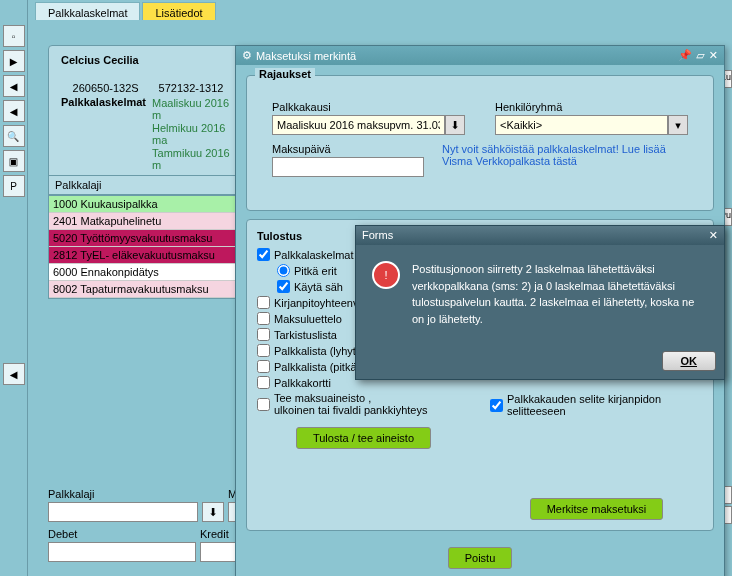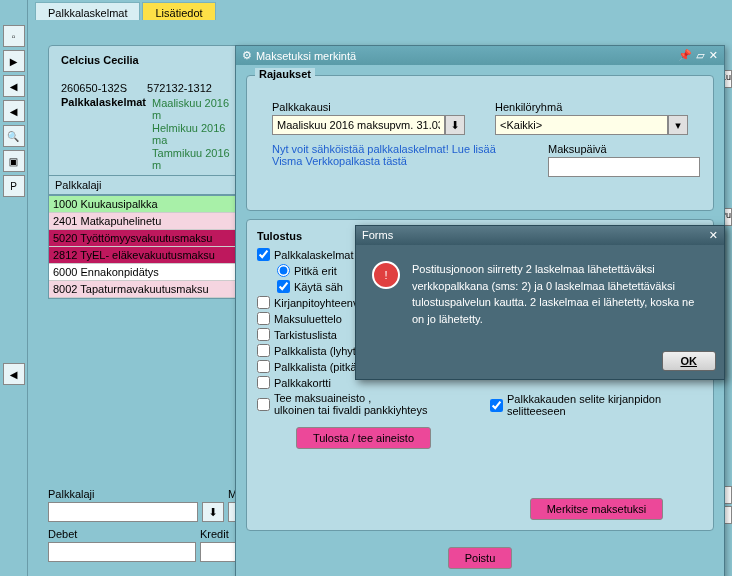--- a/index.html
+++ b/index.html
@@ -9,21 +9,21 @@
 .top-tab { background: #d8eef3; padding: 4px 12px; border: 1px solid #7ab1bd; border-bottom: none; cursor: pointer; }
 .top-tab.active { background: #fde047; }
 
 .left-toolbar { position: absolute; left: 0; top: 0; bottom: 0; width: 28px; background: #8cc5d1; border-right: 1px solid #6a9ba8; padding-top: 22px; }
 .tb-btn { width: 22px; height: 22px; margin: 3px auto; background: #e8f4f7; border: 1px solid #888; display: flex; align-items: center; justify-content: center; cursor: pointer; font-size: 10px; }
 
 .main-area { position: absolute; left: 28px; top: 20px; right: 0; bottom: 0; background: #8cc5d1; padding: 8px; }
 
 .person-panel { background: #b8dce5; border: 1px solid #6a9ba8; border-radius: 4px; padding: 8px 12px; margin-bottom: 8px; width: 200px; position: absolute; left: 20px; top: 25px; }
 .person-name { font-weight: bold; margin-bottom: 16px; }
-.person-row { display: flex; gap: 20px; margin-bottom: 2px; }
+.person-row { display: flex; gap: 20px; margin-bottom: 2px; justify-content: center; }
 .person-label { font-weight: bold; }
 .period-link { color: #2a8040; display: block; margin: 1px 0; }
 
 .palkkalaji-panel { position: absolute; left: 20px; top: 155px; width: 200px; }
 .palkkalaji-header { background: #b8dce5; padding: 3px 6px; border: 1px solid #6a9ba8; }
 .palkkalaji-list { border: 1px solid #6a9ba8; }
 .pl-row { padding: 2px 4px; border-bottom: 1px solid #ccc; font-size: 11px; }
 .pl-green { background: #a8f0a8; }
 .pl-pink { background: #f5d5e0; }
 .pl-yellow { background: #be185d; }
@@ -52,21 +52,21 @@
 .rj-input { flex: 1; padding: 2px 4px; border: 1px solid #888; background: #ffffe8; height: 20px; }
 .rj-btn { width: 20px; height: 20px; background: #e0e0e0; border: 1px solid #888; }
 
 .link-text { color: #2060d0; }
 
 .tulostus-panel { background: #b8dce5; border: 1px solid #6a9ba8; border-radius: 4px; padding: 10px; display: flex; gap: 20px; }
 .tulostus-col { flex: 1; }
 .tulostus-header { font-weight: bold; margin-bottom: 6px; }
 .checkbox-row { display: flex; align-items: center; gap: 4px; margin: 3px 0; }
 .sub-row { margin-left: 20px; }
-.action-btn { padding: 4px 16px; background: #ec4899; border: 1px solid #888; border-radius: 3px; cursor: pointer; margin-top: 8px; }
+.action-btn { padding: 4px 16px; background: #84cc16; border: 1px solid #888; border-radius: 3px; cursor: pointer; margin-top: 8px; }
 .center { text-align: center; }
 
 .poistu-row { text-align: center; padding: 8px; }
 
 .right-strip { position: absolute; right: 0; top: 70px; width: 14px; }
 .right-cell { height: 18px; background: #fff; border: 1px solid #888; margin-bottom: 30px; font-size: 9px; padding: 1px; }
 
 .forms-dialog { position: absolute; left: 355px; top: 225px; width: 370px; background: #4a6a78; border: 1px solid #2a4a58; box-shadow: 3px 3px 8px rgba(0,0,0,0.5); color: #fff; }
 .forms-title { background: linear-gradient(#5a7a88, #3a5a68); padding: 3px 6px; display: flex; justify-content: space-between; }
 .forms-body { padding: 16px; display: flex; gap: 12px; }
@@ -190,26 +190,26 @@
         </div>
         <div class="rj-col">
           <span class="rj-label">Henkilöryhmä</span>
           <div class="rj-input-row">
             <input class="rj-input" value="&lt;Kaikki&gt;" style="">
             <button class="rj-btn">▾</button>
           </div>
         </div>
       </div>
       <div class="rajaukset-row">
-        <div class="rj-col">
-          <span class="link-text">Nyt voit sähköistää palkkalaskelmat! Lue lisää Visma Verkkopalkasta tästä</span>
-        </div>
         <div class="rj-col" style="max-width:140px">
           <span class="rj-label">Maksupäivä</span>
           <input class="rj-input" style="background: rgb(255, 255, 255);">
+        </div>
+        <div class="rj-col">
+          <span class="link-text">Nyt voit sähköistää palkkalaskelmat! Lue lisää Visma Verkkopalkasta tästä</span>
         </div>
       </div>
     </div>
 
     <div class="tulostus-panel">
       <div class="tulostus-col">
         <div class="tulostus-header">Tulostus</div>
         <div class="checkbox-row">
             <input type="checkbox" checked="" style="">
             <span>Palkkalaskelmat</span>

